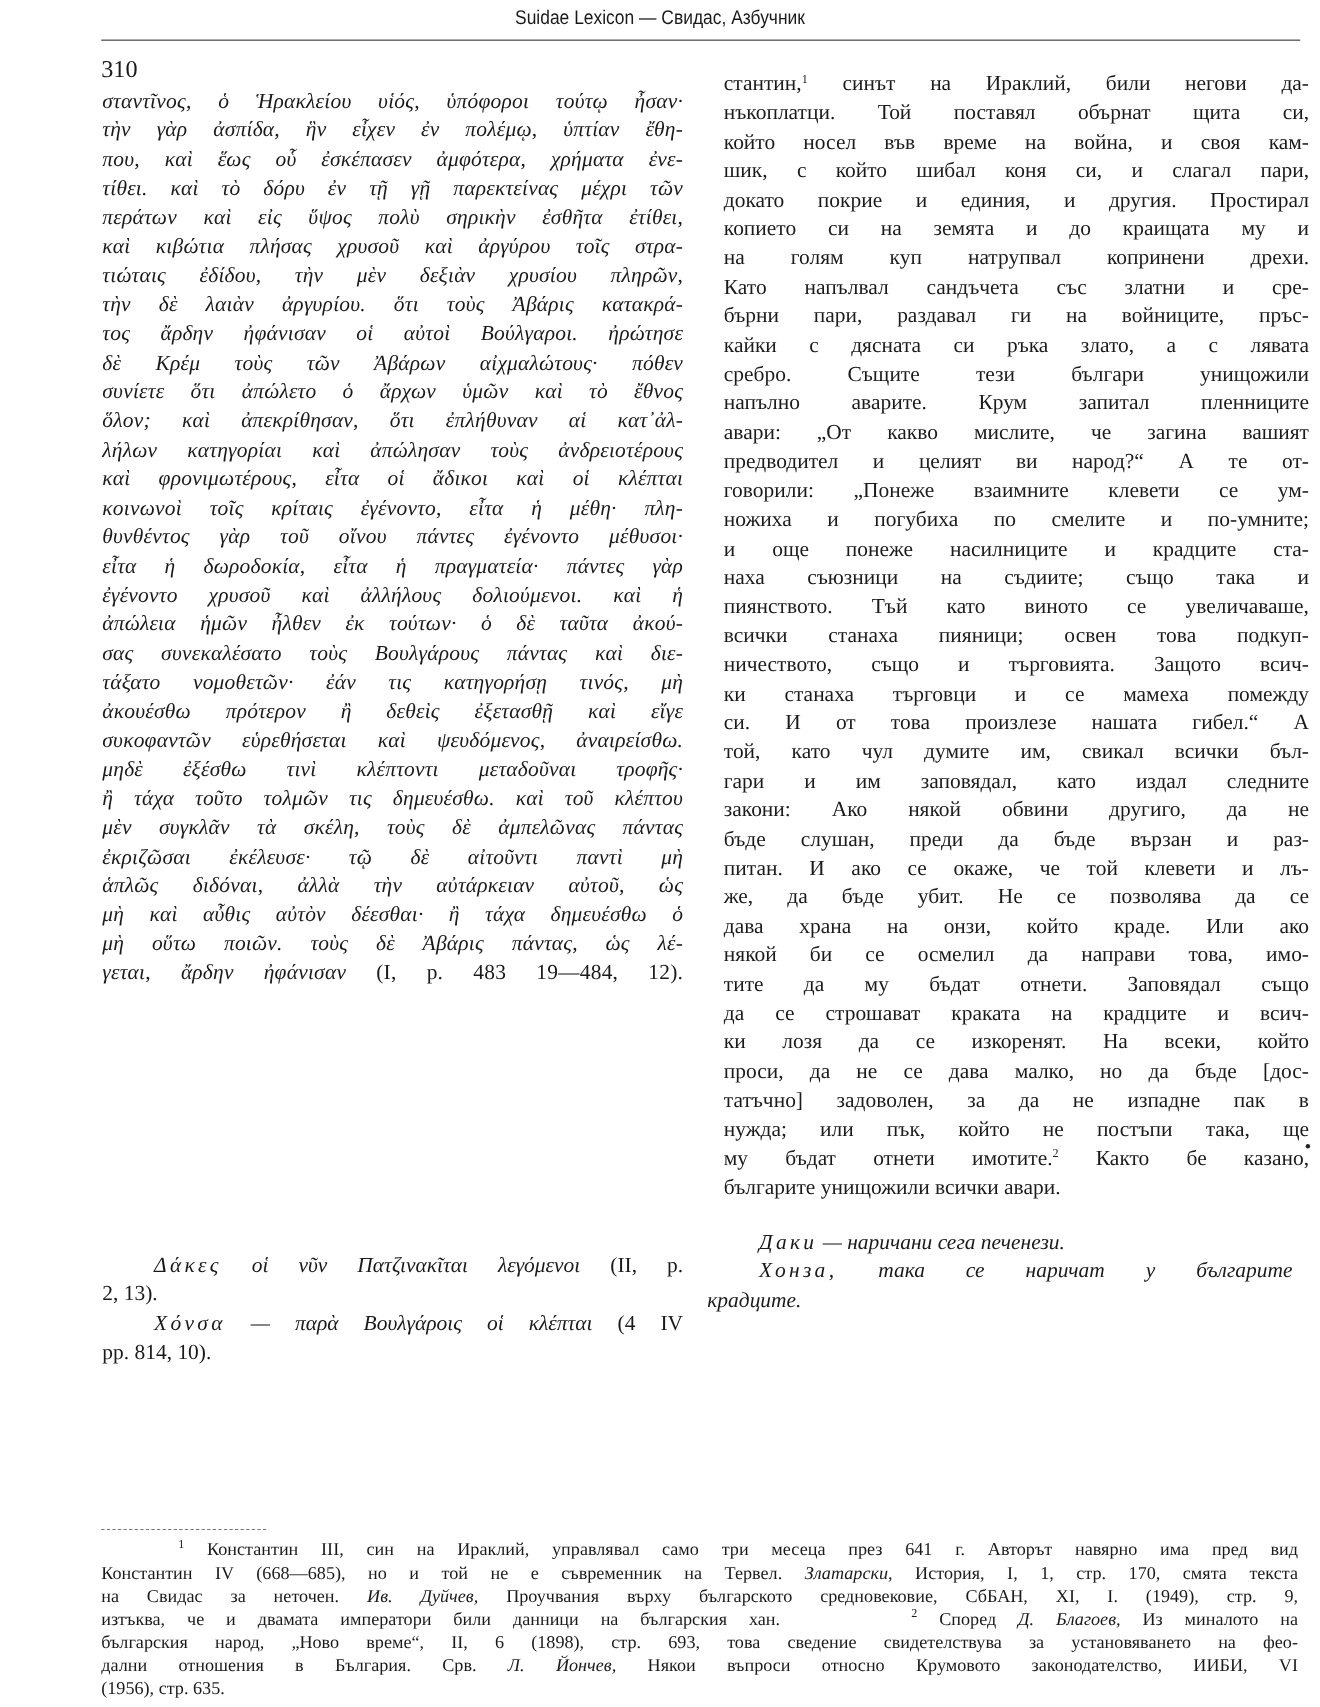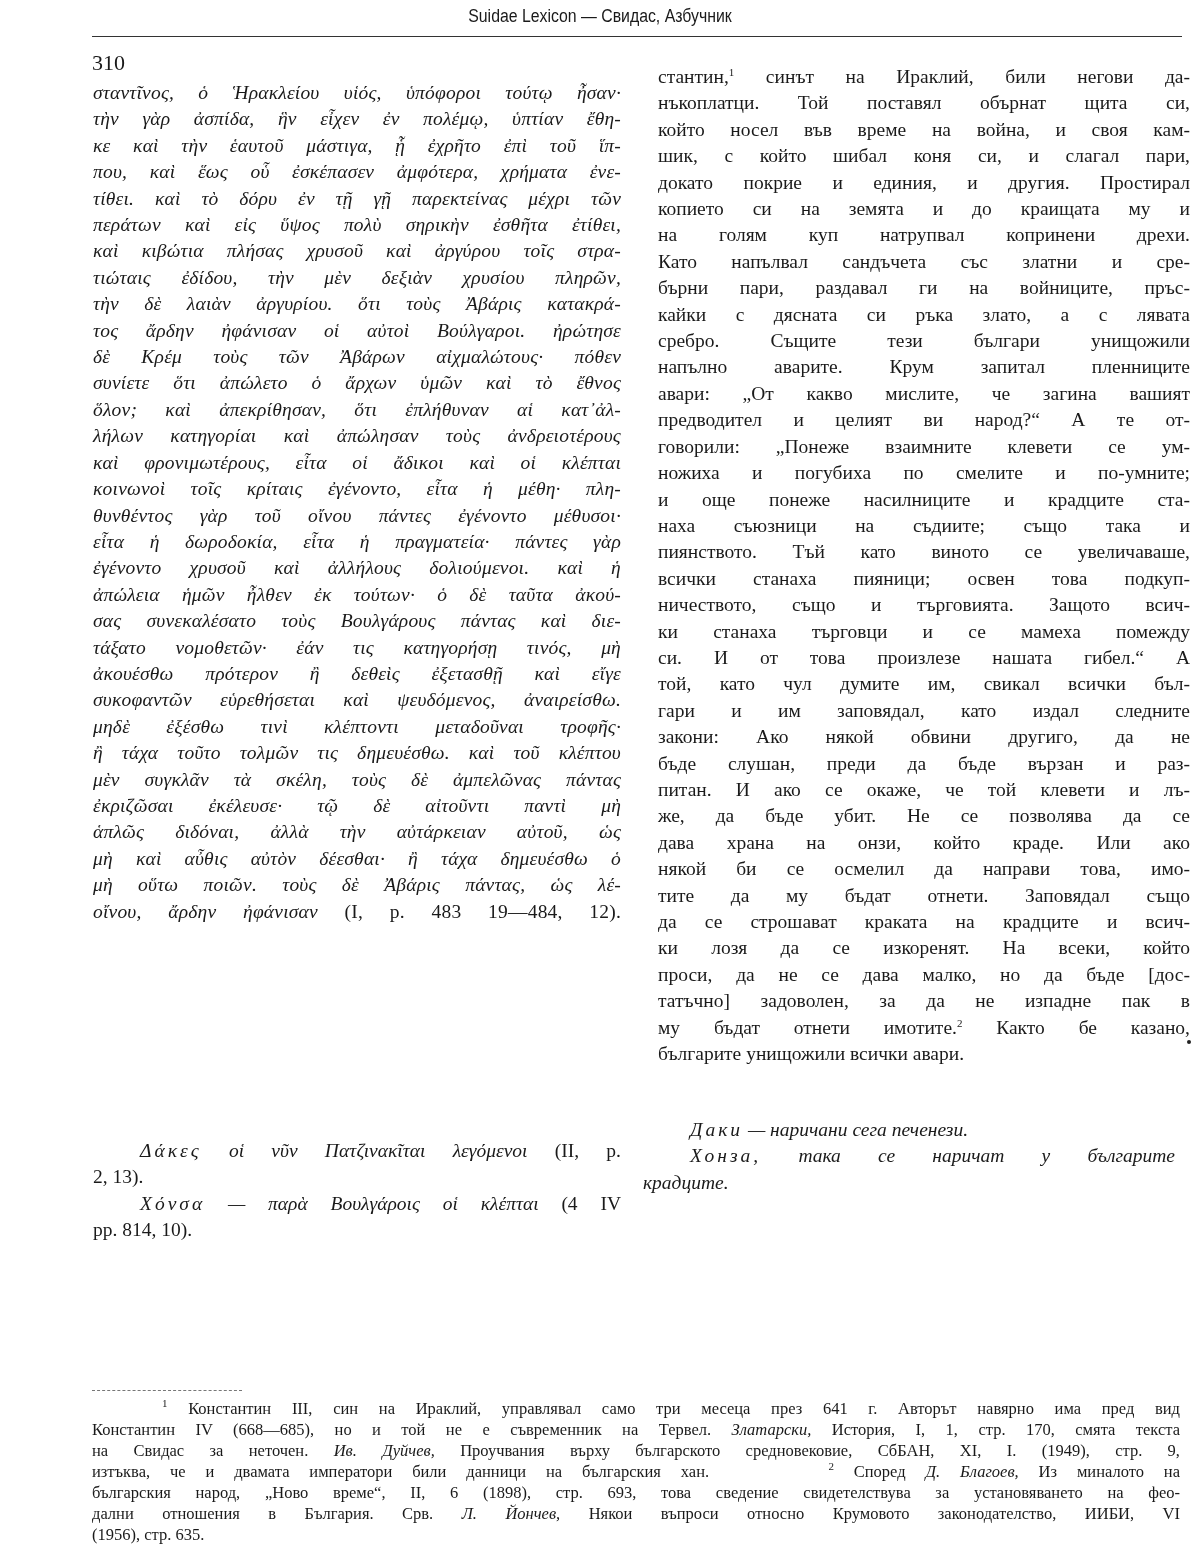--- a/index.html
+++ b/index.html
@@ -56,21 +56,20 @@
 </head>
 <body>
 
 <div class="page-number">310</div>
 <div class="running-head">Suidae Lexicon — Свидас, Азбучник</div>
 <div class="head-rule"></div>
 
 <div class="col col-greek">
   <span class="line">σταντῖνος, ὁ Ἡρακλείου υἱός, ὑπόφοροι τούτῳ ἦσαν·</span>
   <span class="line">τὴν γὰρ ἀσπίδα, ἣν εἶχεν ἐν πολέμῳ, ὑπτίαν ἔθη-</span>
-  <span class="line">κε καὶ τὴν ἑαυτοῦ μάστιγα, ᾗ ἐχρῆτο ἐπὶ τοῦ ἵπ-</span>
   <span class="line">που, καὶ ἕως οὗ ἐσκέπασεν ἀμφότερα, χρήματα ἐνε-</span>
   <span class="line">τίθει. καὶ τὸ δόρυ ἐν τῇ γῇ παρεκτείνας μέχρι τῶν</span>
   <span class="line">περάτων καὶ εἰς ὕψος πολὺ σηρικὴν ἐσθῆτα ἐτίθει,</span>
   <span class="line">καὶ κιβώτια πλήσας χρυσοῦ καὶ ἀργύρου τοῖς στρα-</span>
   <span class="line">τιώταις ἐδίδου, τὴν μὲν δεξιὰν χρυσίου πληρῶν,</span>
   <span class="line">τὴν δὲ λαιὰν ἀργυρίου. ὅτι τοὺς Ἀβάρις κατακρά-</span>
   <span class="line">τος ἄρδην ἠφάνισαν οἱ αὐτοὶ Βούλγαροι. ἠρώτησε</span>
   <span class="line">δὲ Κρέμ τοὺς τῶν Ἀβάρων αἰχμαλώτους· πόθεν</span>
   <span class="line">συνίετε ὅτι ἀπώλετο ὁ ἄρχων ὑμῶν καὶ τὸ ἔθνος</span>
   <span class="line">ὅλον; καὶ ἀπεκρίθησαν, ὅτι ἐπλήθυναν αἱ κατ᾽ἀλ-</span>
@@ -85,21 +84,21 @@
   <span class="line">τάξατο νομοθετῶν· ἐάν τις κατηγορήσῃ τινός, μὴ</span>
   <span class="line">ἀκουέσθω πρότερον ἢ δεθεὶς ἐξετασθῇ καὶ εἴγε</span>
   <span class="line">συκοφαντῶν εὑρεθήσεται καὶ ψευδόμενος, ἀναιρείσθω.</span>
   <span class="line">μηδὲ ἐξέσθω τινὶ κλέπτοντι μεταδοῦναι τροφῆς·</span>
   <span class="line">ἢ τάχα τοῦτο τολμῶν τις δημευέσθω. καὶ τοῦ κλέπτου</span>
   <span class="line">μὲν συγκλᾶν τὰ σκέλη, τοὺς δὲ ἀμπελῶνας πάντας</span>
   <span class="line">ἐκριζῶσαι ἐκέλευσε· τῷ δὲ αἰτοῦντι παντὶ μὴ</span>
   <span class="line">ἁπλῶς διδόναι, ἀλλὰ τὴν αὐτάρκειαν αὐτοῦ, ὡς</span>
   <span class="line">μὴ καὶ αὖθις αὐτὸν δέεσθαι· ἢ τάχα δημευέσθω ὁ</span>
   <span class="line">μὴ οὕτω ποιῶν. τοὺς δὲ Ἀβάρις πάντας, ὡς λέ-</span>
-  <span class="line"><span>οἴνου, ἄρδην ἠφάνισαν</span><span class="upright"> (I, p. 483 19—484, 12).</span></span>
+  <span class="line"><span>γεται, ἄρδην ἠφάνισαν</span><span class="upright"> (I, p. 483 19—484, 12).</span></span>
 </div>
 
 <div class="col col-bg">
   <span class="line"><span>стантин,</span><sup>1</sup><span> синът на Ираклий, били негови да-</span></span>
   <span class="line">нъкоплатци. Той поставял обърнат щита си,</span>
   <span class="line">който носел във време на война, и своя кам-</span>
   <span class="line">шик, с който шибал коня си, и слагал пари,</span>
   <span class="line">докато покрие и единия, и другия. Простирал</span>
   <span class="line">копието си на земята и до краищата му и</span>
   <span class="line">на голям куп натрупвал копринени дрехи.</span>
@@ -125,20 +124,21 @@
   <span class="line">бъде слушан, преди да бъде вързан и раз-</span>
   <span class="line">питан. И ако се окаже, че той клевети и лъ-</span>
   <span class="line">же, да бъде убит. Не се позволява да се</span>
   <span class="line">дава храна на онзи, който краде. Или ако</span>
   <span class="line">някой би се осмелил да направи това, имо-</span>
   <span class="line">тите да му бъдат отнети. Заповядал също</span>
   <span class="line">да се строшават краката на крадците и всич-</span>
   <span class="line">ки лозя да се изкоренят. На всеки, който</span>
   <span class="line">проси, да не се дава малко, но да бъде [дос-</span>
   <span class="line">татъчно] задоволен, за да не изпадне пак в</span>
+  <span class="line">нужда; или пък, който не постъпи така, ще</span>
   <span class="line"><span>му бъдат отнети имотите.</span><sup>2</sup><span> Както бе казано,</span></span>
   <span class="line last">българите унищожили всички авари.</span>
 </div>
 
 <div class="stray-mark"></div>
 
 <div class="greek-entries">
   <span class="line indent"><i class="spaced">Δάκες</i><i> οἱ νῦν Πατζινακῖται λεγόμενοι</i><span> (II, p.</span></span>
   <span class="line last">2, 13).</span>
   <span class="line indent"><i class="spaced">Χόνσα</i><i> — παρὰ Βουλγάροις οἱ κλέπται</i><span> (4 IV</span></span>

